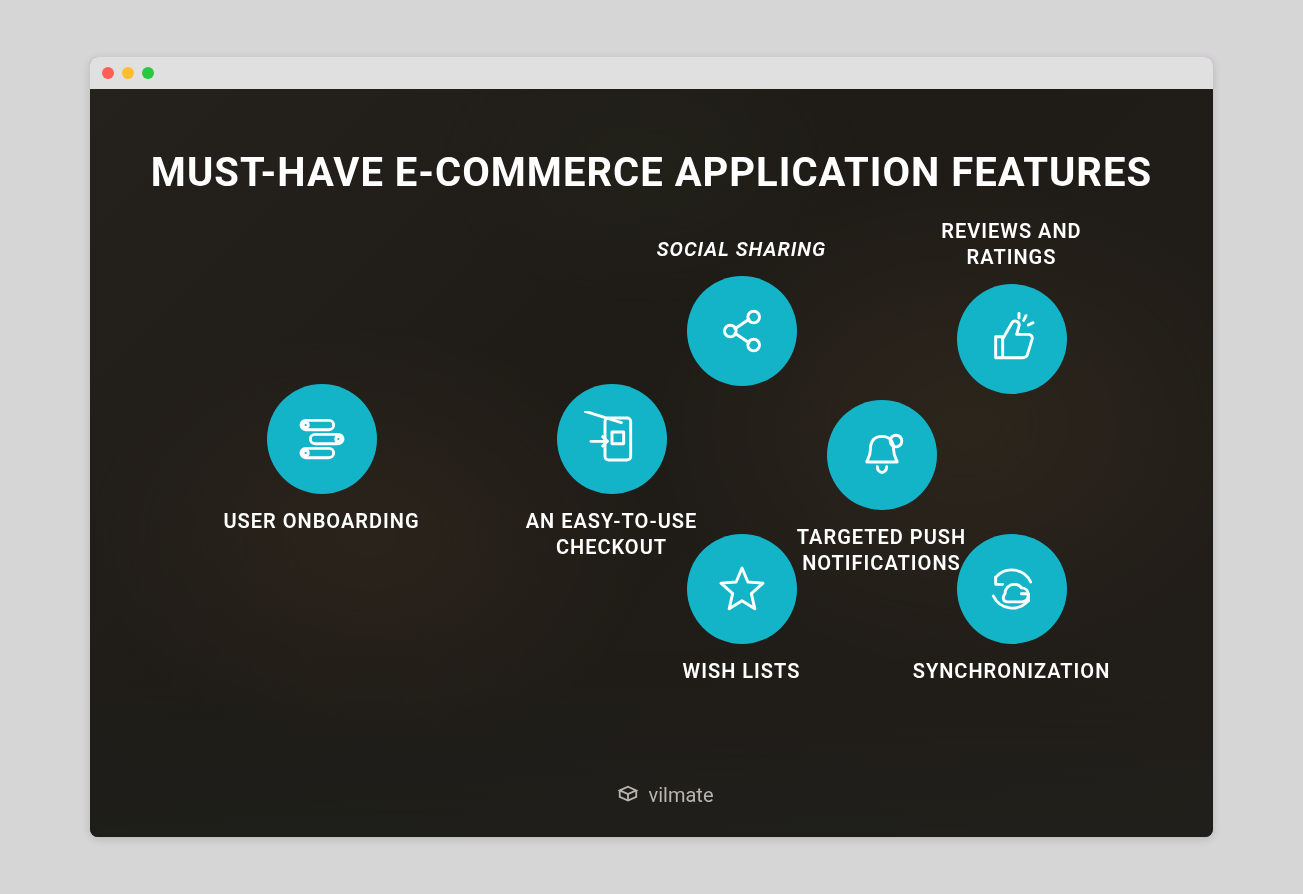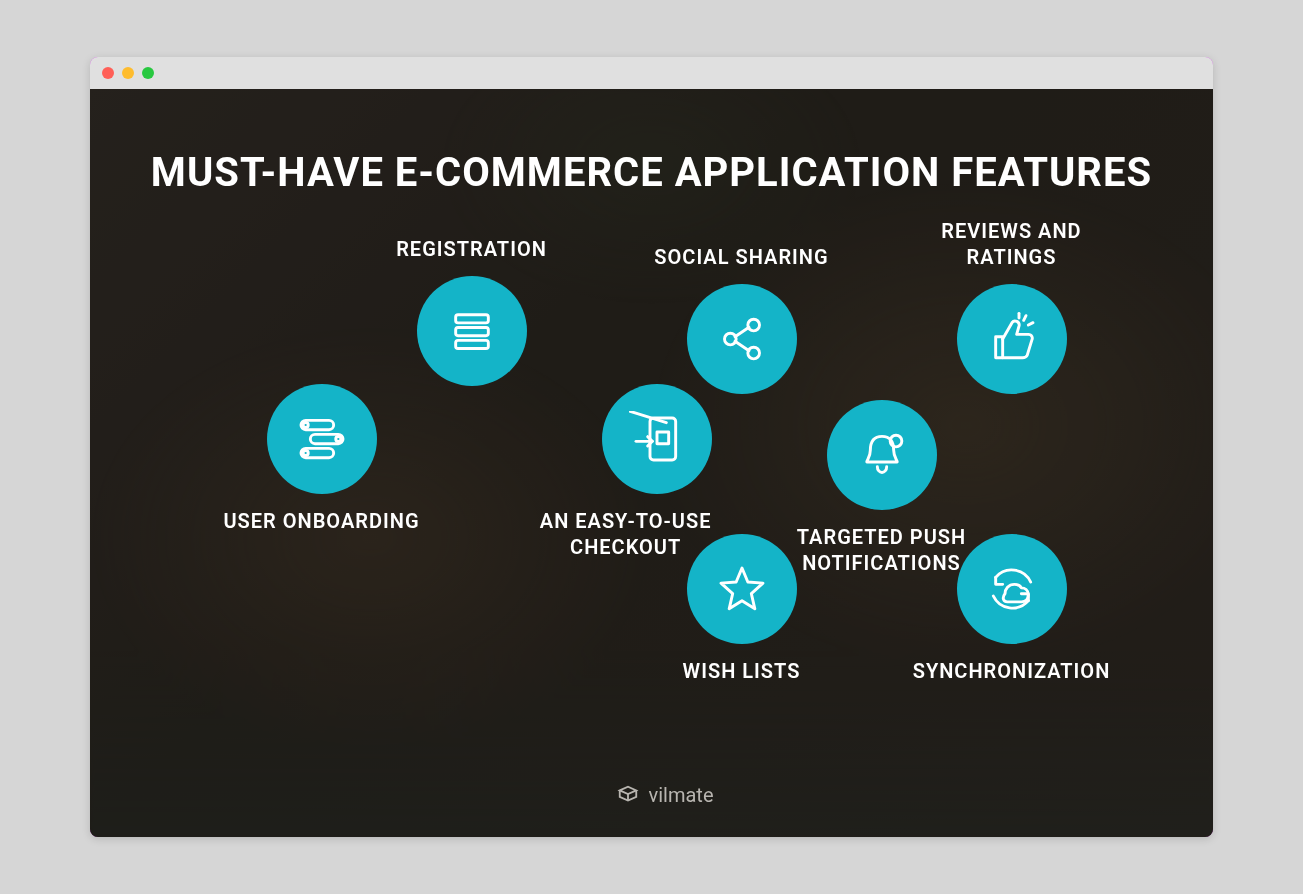--- a/index.html
+++ b/index.html
@@ -135,31 +135,21 @@
   <div class="titlebar">
     <div class="dot red"></div>
     <div class="dot yellow"></div>
     <div class="dot green"></div>
   </div>
   <div class="content">
     <div class="overlay"></div>
     <div class="inner">
       <h1 class="title">MUST-HAVE E-COMMERCE APPLICATION FEATURES</h1>
       <div class="grid" id="features-grid">
-          <div class="feature label-top" style="left: 160px; top: 0px;">
-            <div class="label">REGISTRATION</div>
-            <div class="circle">
-              <svg viewBox="0 0 48 48">
-                <rect x="10" y="10" width="28" height="7" rx="2"></rect>
-                <rect x="10" y="21" width="28" height="7" rx="2"></rect>
-                <rect x="10" y="32" width="28" height="7" rx="2"></rect>
-              </svg>
-            </div>
-          </div>
-          <div class="feature label-top" style="left: 430px; top: 8px;">
+          <div class="feature label-top" style="left: 430px; top: 0px; font-style: italic;">
             <div class="label">SOCIAL SHARING</div>
             <div class="circle">
               <svg viewBox="0 0 48 48">
                 <circle cx="14" cy="24" r="5"></circle>
                 <circle cx="34" cy="12" r="5"></circle>
                 <circle cx="34" cy="36" r="5"></circle>
                 <line x1="18" y1="22" x2="30" y2="14"></line>
                 <line x1="18" y1="26" x2="30" y2="34"></line>
               </svg>
             </div>
@@ -183,21 +173,21 @@
               <svg viewBox="0 0 48 48">
                 <rect x="6" y="8" width="28" height="8" rx="4"></rect>
                 <circle cx="10" cy="12" r="2.2"></circle>
                 <rect x="14" y="20" width="28" height="8" rx="4"></rect>
                 <circle cx="38" cy="24" r="2.2"></circle>
                 <rect x="6" y="32" width="28" height="8" rx="4"></rect>
                 <circle cx="10" cy="36" r="2.2"></circle>
               </svg>
             </div>
           </div>
-          <div class="feature label-bottom" style="left: 300px; top: 148px; align-items: flex-end;">
+          <div class="feature label-bottom" style="left: 300px; top: 148px;">
             <div class="label">AN EASY-TO-USE
 CHECKOUT</div>
             <div class="circle">
               <svg viewBox="0 0 48 48">
                 <rect x="18" y="6" width="22" height="36" rx="3"></rect>
                 <line x="26" y="10" x2="32" y2="10"></line>
                 <rect x="24" y="18" width="10" height="10"></rect>
                 <path d="M6 26 h14"></path>
                 <path d="M16 22 l4 4 l-4 4"></path>
               </svg>

